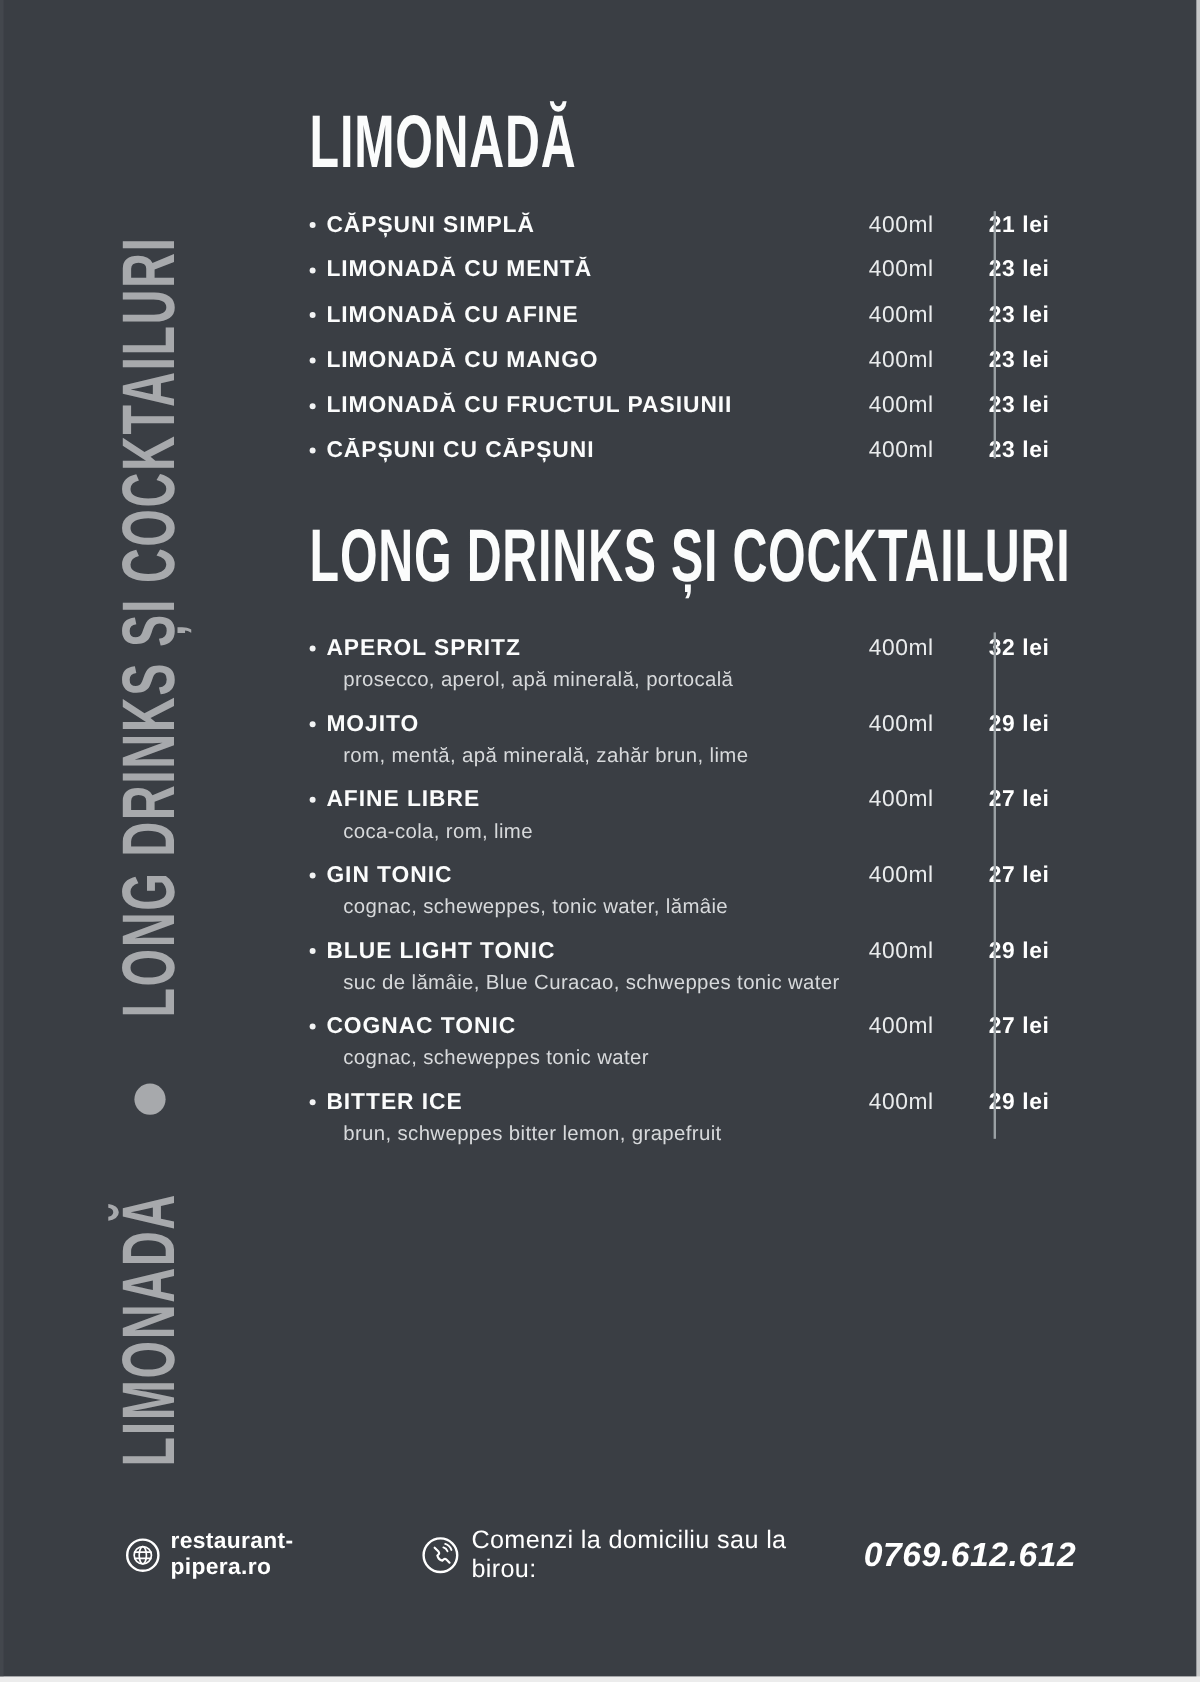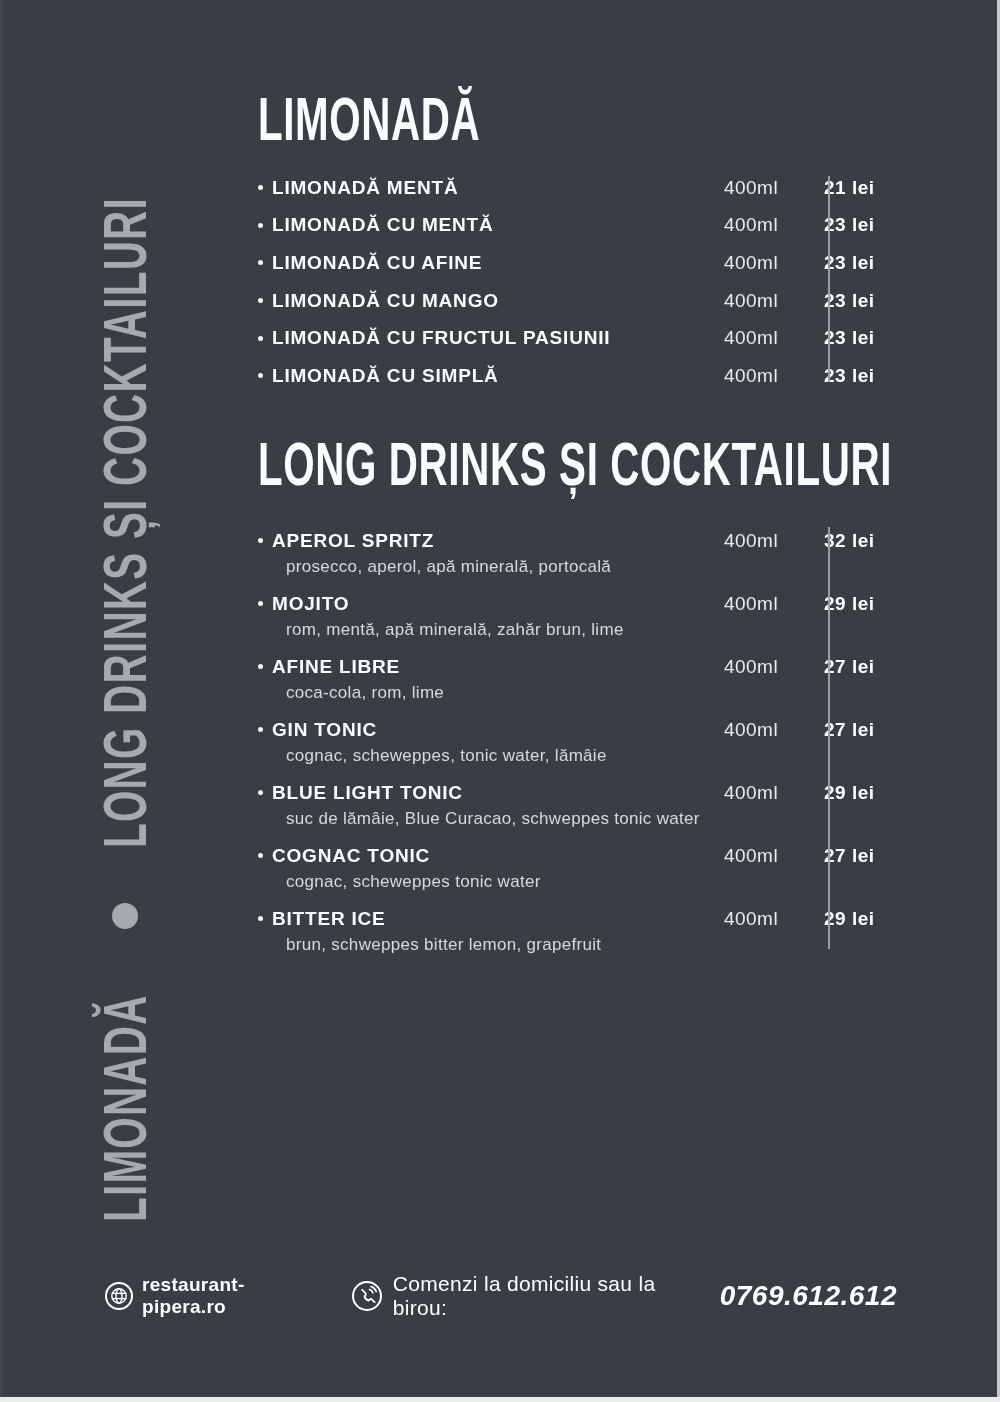--- a/index.html
+++ b/index.html
@@ -102,21 +102,21 @@
 
     <div class="vlabel vlabel-top">LONG DRINKS ȘI COCKTAILURI</div>
     <div class="side-dot"></div>
     <div class="vlabel vlabel-bottom">LIMONADĂ</div>
 
     <div class="sec-title sec1-title">LIMONADĂ</div>
 
     <div class="list sec1-list">
       <div class="item-row">
         <span class="dot-bullet"></span>
-        <span class="item-name">LIMONADĂ MENTĂ</span>
+        <span class="item-name">CĂPȘUNI SIMPLĂ</span>
         <span class="item-vol">400ml</span>
         <span class="col-gap"></span>
         <span class="item-price">21 lei</span>
       </div>
       <div class="item-row">
         <span class="dot-bullet"></span>
         <span class="item-name">LIMONADĂ CU MENTĂ</span>
         <span class="item-vol">400ml</span>
         <span class="col-gap"></span>
         <span class="item-price">23 lei</span>
@@ -137,21 +137,21 @@
       </div>
       <div class="item-row">
         <span class="dot-bullet"></span>
         <span class="item-name">LIMONADĂ CU FRUCTUL PASIUNII</span>
         <span class="item-vol">400ml</span>
         <span class="col-gap"></span>
         <span class="item-price">23 lei</span>
       </div>
       <div class="item-row">
         <span class="dot-bullet"></span>
-        <span class="item-name">LIMONADĂ CU SIMPLĂ</span>
+        <span class="item-name">CĂPȘUNI CU CĂPȘUNI</span>
         <span class="item-vol">400ml</span>
         <span class="col-gap"></span>
         <span class="item-price">23 lei</span>
       </div>
     </div>
     <div class="vline vline1"></div>
 
     <div class="sec-title sec2-title">LONG DRINKS ȘI COCKTAILURI</div>
 
     <div class="list sec2-list">

